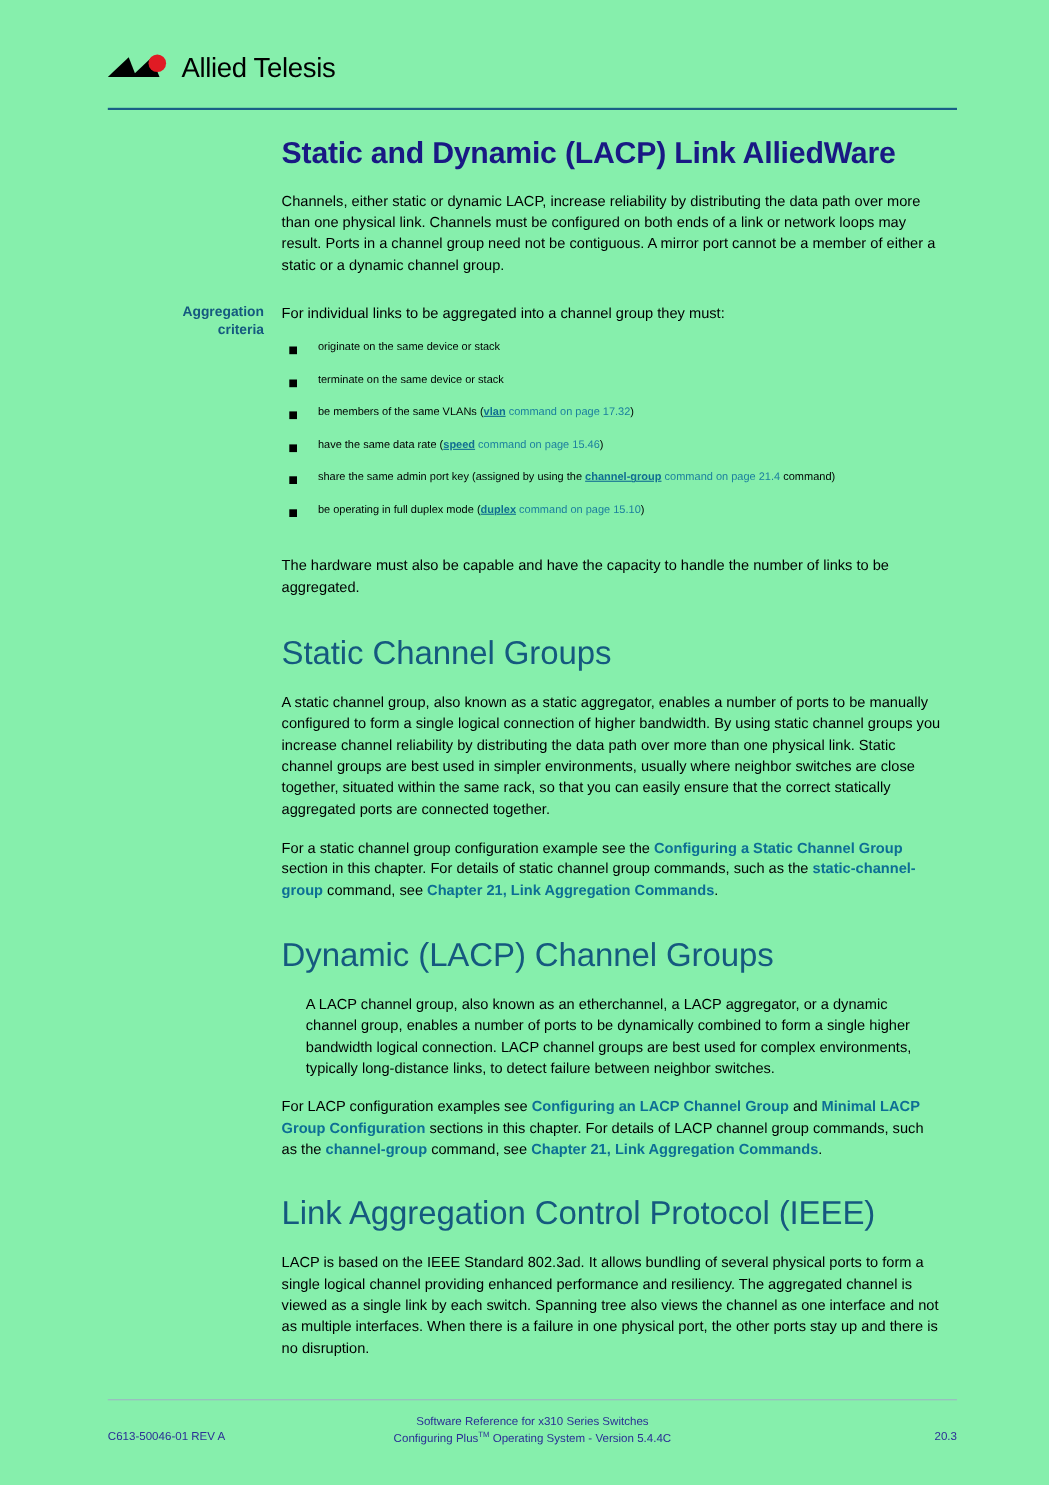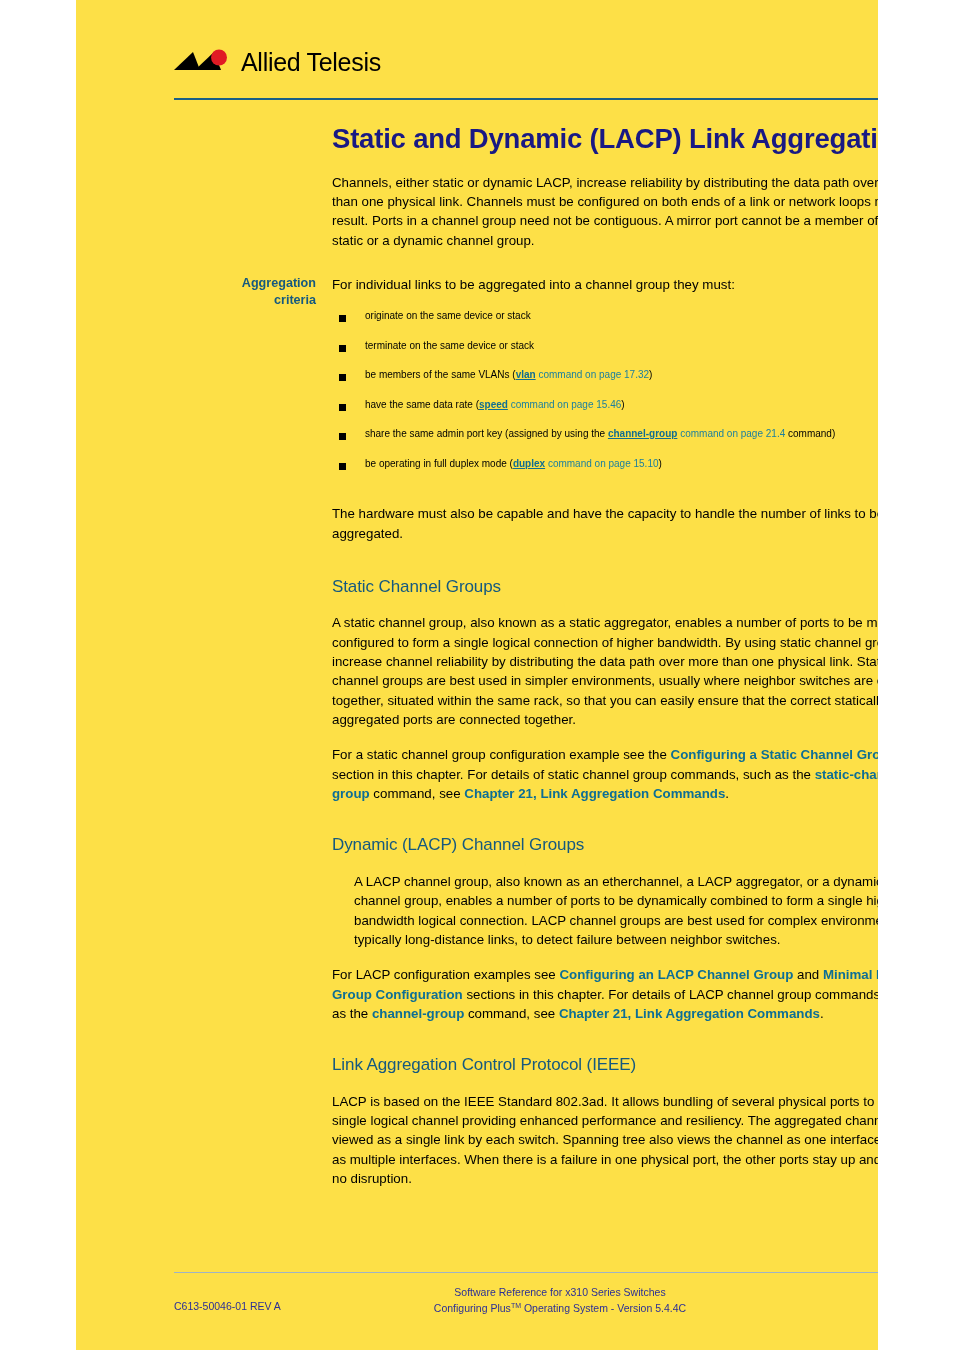--- a/index.html
+++ b/index.html
@@ -8,24 +8,24 @@
     padding: 0;
     background: #ffffff;
   }
   body {
     font-family: "Liberation Sans", "DejaVu Sans", sans-serif;
     color: #000000;
     -webkit-font-smoothing: antialiased;
   }
   .page {
     position: relative;
-    width: 802px;
+    width: 954px;
     height: 1350px;
     margin: 0 auto;
-    background: #fde047;
+    background: #86efac;
     overflow: hidden;
   }
 
   
   .header {
     position: absolute;
     left: 98px;
     top: 40px;
     width: 772px;
     height: 45px;
@@ -89,21 +89,21 @@
 
   h1.doc-title {
     font-size: 27.5px;
     font-weight: bold;
     line-height: 1.22;
     color: #191984;
     margin: 0 0 17px 0;
     letter-spacing: -0.2px;
   }
   h2.sect {
-    font-size: 17px;
+    font-size: 30px;
     font-weight: normal;
     line-height: 1.2;
     color: #15597f;
     margin: 0;
     letter-spacing: -0.1px;
   }
   p.body {
     font-size: 13.3px;
     line-height: 1.455;
     margin: 0;
@@ -200,21 +200,21 @@
       </svg>
       <span class="logo-text">Allied Telesis</span>
     </div>
   </div>
   <div class="rule-top"></div>
 
   <div class="content">
 
     <div class="row">
       <div class="body-col">
-        <h1 class="doc-title">Static and Dynamic (LACP) Link Aggregation</h1>
+        <h1 class="doc-title">Static and Dynamic (LACP) Link AlliedWare</h1>
         <p class="body">Channels, either static or dynamic LACP, increase reliability by distributing the data path over more than one physical link. Channels must be configured on both ends of a link or network loops may result. Ports in a channel group need not be contiguous. A mirror port cannot be a member of either a static or a dynamic channel group.</p>
       </div>
     </div>
 
     <div class="row" style="margin-top:25px;">
       <div class="margin-note" style="top:0;">
         <span>Aggregation</span><br>
         <span>criteria</span>
       </div>
       <div class="body-col">

